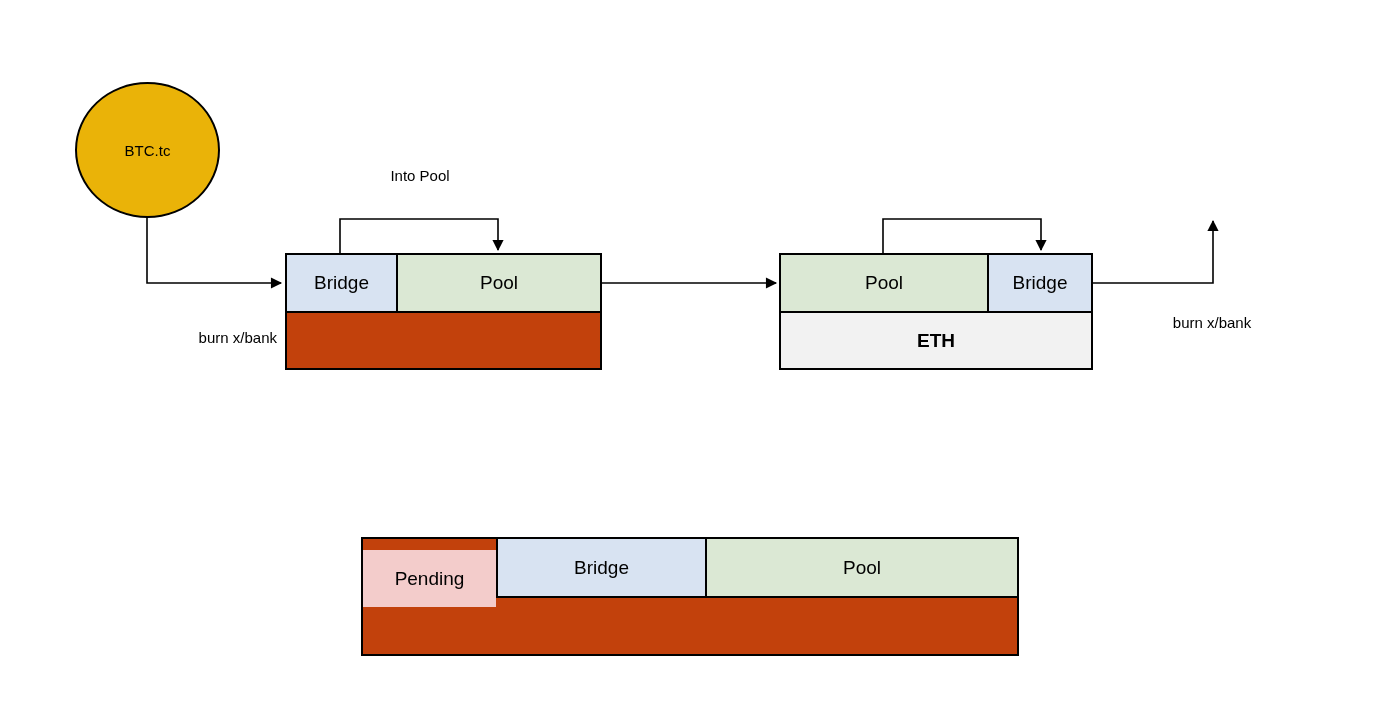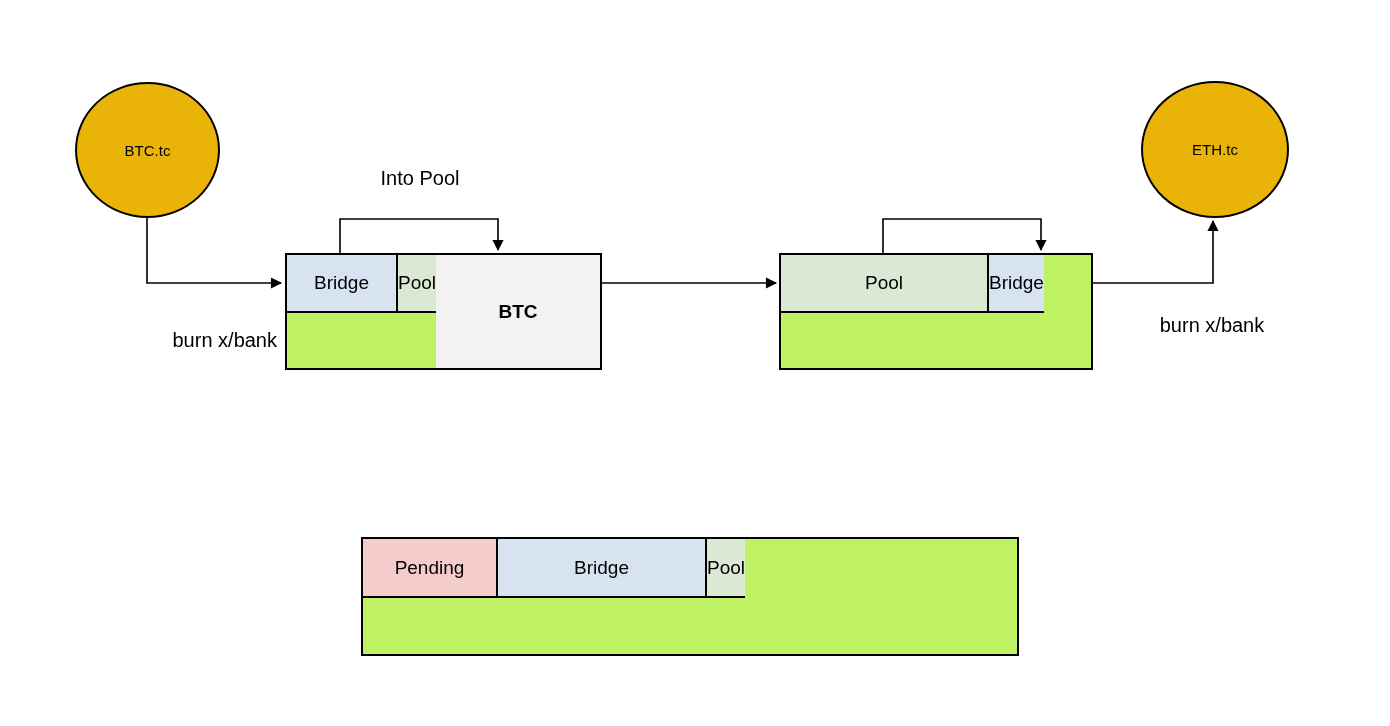--- a/index.html
+++ b/index.html
@@ -20,22 +20,22 @@
     box-sizing:border-box;
   }
   #token-btc{left:75px;top:82px;width:145px;height:136px;}
   #token-eth{left:1141px;top:81px;width:148px;height:137px;}
 
   
   .stackbox{
     position:absolute;
     border:2px solid #000;
     box-sizing:border-box;
-    display:flex;flex-direction:row;
-    background:#bef264;
+    display:flex;flex-direction:column;
+    background:#c2410c;
   }
   .stackbox .cells{
     display:flex;flex-direction:row;
     border-bottom:2px solid #000;
     box-sizing:border-box;
   }
   .cell{
     display:flex;align-items:center;justify-content:center;
     font-size:19px;
     box-sizing:border-box;
@@ -43,42 +43,42 @@
   }
   .cell + .cell{border-left:2px solid #000;}
   .titlerow{
     flex:1;
     background:#F2F2F2;
     display:flex;align-items:center;justify-content:center;
     font-size:19px;font-weight:bold;
   }
   .fill-blue{background:#D8E3F2;}
   .fill-green{background:#DBE8D4;}
-  .fill-pink{background:#F3CCCB;}
+  .fill-pink{background:#F3CCCB;margin-top:11px;}
 
   #box-btc{left:285px;top:253px;width:317px;height:117px;}
   #box-btc .cells{height:58px;}
   #box-btc .cell-bridge{width:109px;}
   #box-btc .cell-pool{flex:1;}
 
   #box-eth{left:779px;top:253px;width:314px;height:117px;}
   #box-eth .cells{height:58px;}
   #box-eth .cell-pool{width:206px;}
   #box-eth .cell-bridge{flex:1;}
 
   #box-vault{left:361px;top:537px;width:658px;height:119px;}
   #box-vault .cells{height:59px;}
   #box-vault .cell-pending{width:133px;}
   #box-vault .cell-bridge{width:209px;}
   #box-vault .cell-pool{flex:1;}
 
   
   .annot{
     position:absolute;
-    font-size:20px;
+    font-size:15px;
     text-align:center;
     white-space:nowrap;
   }
   #annot-into-pool{left:345px;top:167px;width:150px;}
   #annot-burn{left:117px;top:329px;width:160px;text-align:right;}
   #annot-mint{left:1132px;top:314px;width:160px;}
 </style>
 </head>
 <body>
 
@@ -93,46 +93,43 @@
     <path d="M147,218 L147,283 L281,283" fill="none" stroke="#000" stroke-width="1.6" marker-end="url(#ah)"></path>
     <path d="M340,253 L340,219 L498,219 L498,250" fill="none" stroke="#000" stroke-width="1.6" marker-end="url(#ah)"></path>
     <path d="M602,283 L776,283" fill="none" stroke="#000" stroke-width="1.6" marker-end="url(#ah)"></path>
     <path d="M883,253 L883,219 L1041,219 L1041,250" fill="none" stroke="#000" stroke-width="1.6" marker-end="url(#ah)"></path>
     <path d="M1093,283 L1213,283 L1213,221" fill="none" stroke="#000" stroke-width="1.6" marker-end="url(#ah)"></path>
   </svg>
 
   <div class="token" id="token-btc">
     <span>BTC.tc</span>
   </div>
-  <div class="token" id="token-eth">
-    <span>ETH.tc</span>
-  </div>
 
   <div class="stackbox" id="box-btc">
     <div class="cells">
       <div class="cell cell-bridge fill-blue">
         <span>Bridge</span>
       </div>
       <div class="cell cell-pool fill-green">
         <span>Pool</span>
       </div>
-    </div>
-    <div class="titlerow">
-      <span>BTC</span>
     </div>
   </div>
 
   <div class="stackbox" id="box-eth">
     <div class="cells">
       <div class="cell cell-pool fill-green">
         <span>Pool</span>
       </div>
       <div class="cell cell-bridge fill-blue">
         <span>Bridge</span>
       </div>
+    </div>
+    <div class="titlerow">
+      <span>ETH</span>
     </div>
   </div>
 
   <div class="stackbox" id="box-vault">
     <div class="cells">
       <div class="cell cell-pending fill-pink">
         <span>Pending</span>
       </div>
       <div class="cell cell-bridge fill-blue">
         <span>Bridge</span>

